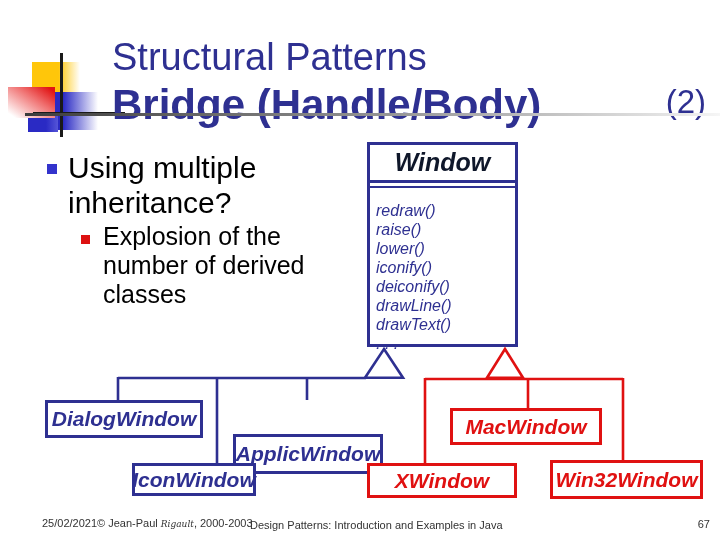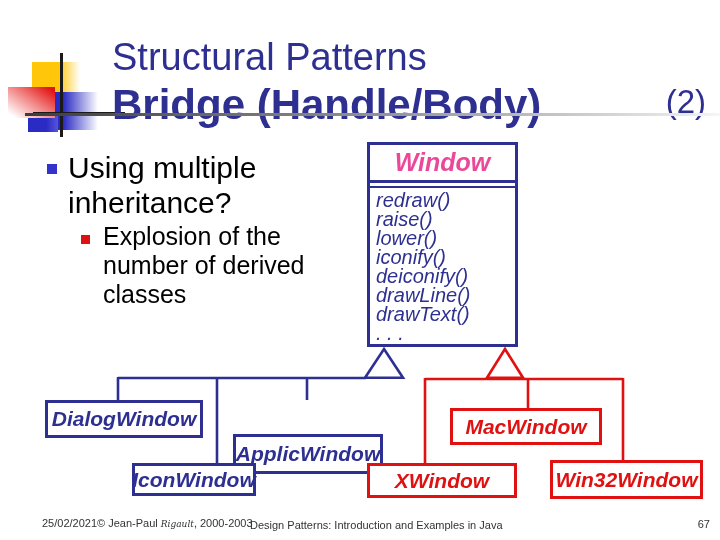--- a/index.html
+++ b/index.html
@@ -34,24 +34,24 @@
   
   .b1-square{left:47px;top:164px;width:10px;height:10px;background:#3333CC;}
   .b1-text{left:68px;top:150px;width:265px;font-size:30px;line-height:35px;color:#000;}
   .b2-square{left:81px;top:235px;width:9px;height:9px;background:#DD1111;}
   .b2-text{left:103px;top:222px;width:205px;font-size:25px;line-height:29px;color:#000;}
 
   
   .window-box{left:367px;top:142px;width:151px;height:205px;box-sizing:border-box;
     border:3px solid #2E3091;background:#fff;}
   .window-title{height:35px;display:flex;align-items:center;justify-content:center;
-    font-size:25px;font-weight:bold;font-style:italic;color:#ec4899;
+    font-size:25px;font-weight:bold;font-style:italic;color:#0f172a;
     border-bottom:3px solid #2E3091;}
   .window-sep{height:2px;background:#2E3091;margin-top:3px;}
-  .window-methods{padding:3px 0 0 6px;font-size:20px;line-height:19px;
+  .window-methods{padding:13px 0 0 6px;font-size:16px;line-height:19px;
     font-style:italic;color:#2E3091;}
 
   
   .connectors{left:0;top:340px;width:720px;height:170px;}
 
   
   .cbox{box-sizing:border-box;display:flex;align-items:center;justify-content:center;
     font-size:21px;font-weight:bold;font-style:italic;background:#fff;white-space:nowrap;}
   .cbox.navy{border:3px solid #2E3091;color:#2E3091;}
   .cbox.red{border:3px solid #E01111;color:#E01111;}

